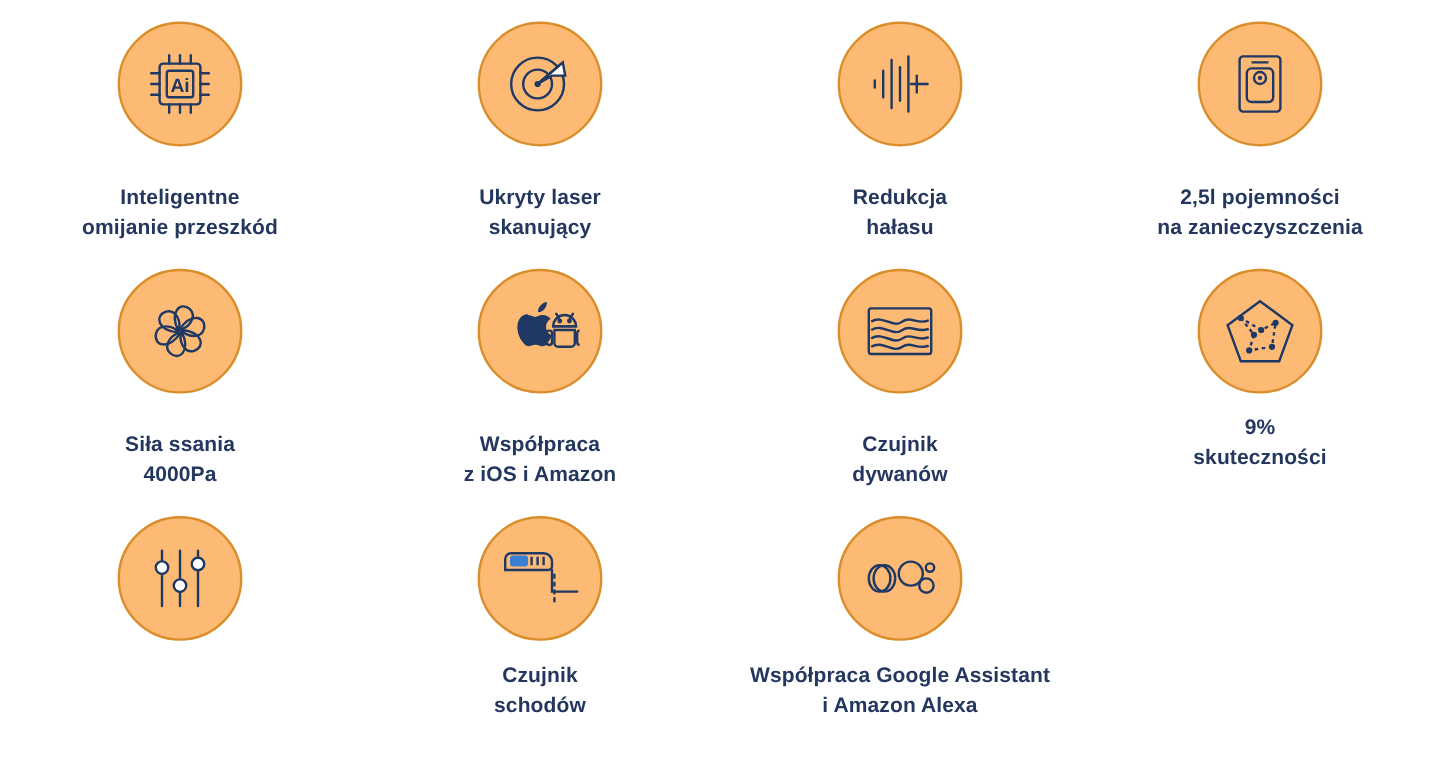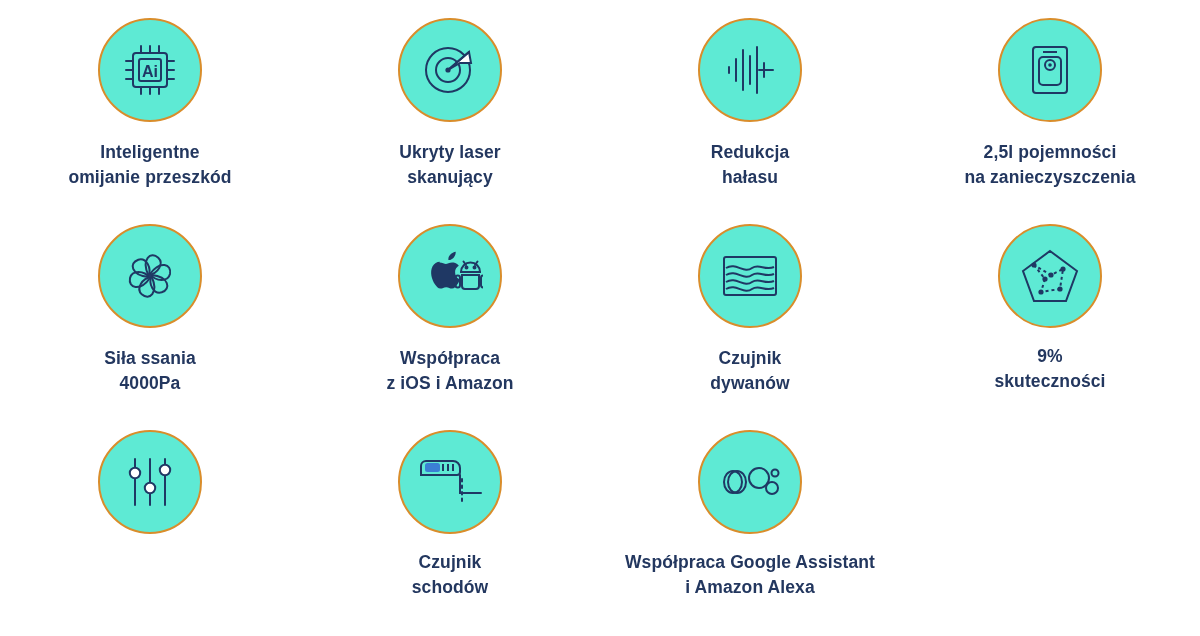--- a/index.html
+++ b/index.html
@@ -31,27 +31,27 @@
   }
   .circle {
     width: 104px;
     height: 104px;
     border: 2px solid #d98d2b;
     border-radius: 50%;
     display: flex;
     align-items: center;
     justify-content: center;
     box-sizing: border-box;
-    background: #5eead4;
+    background: #fdba74;
   }
   .circle svg {
     display: block;
   }
   .caption {
-    margin-top: 18px;
+    margin-top: 30px;
     text-align: center;
     font-size: 17.5px;
     line-height: 1.42;
     font-weight: 700;
     color: #23375f;
     letter-spacing: .1px;
     white-space: pre-line;
     max-width: 270px;
   }
   

